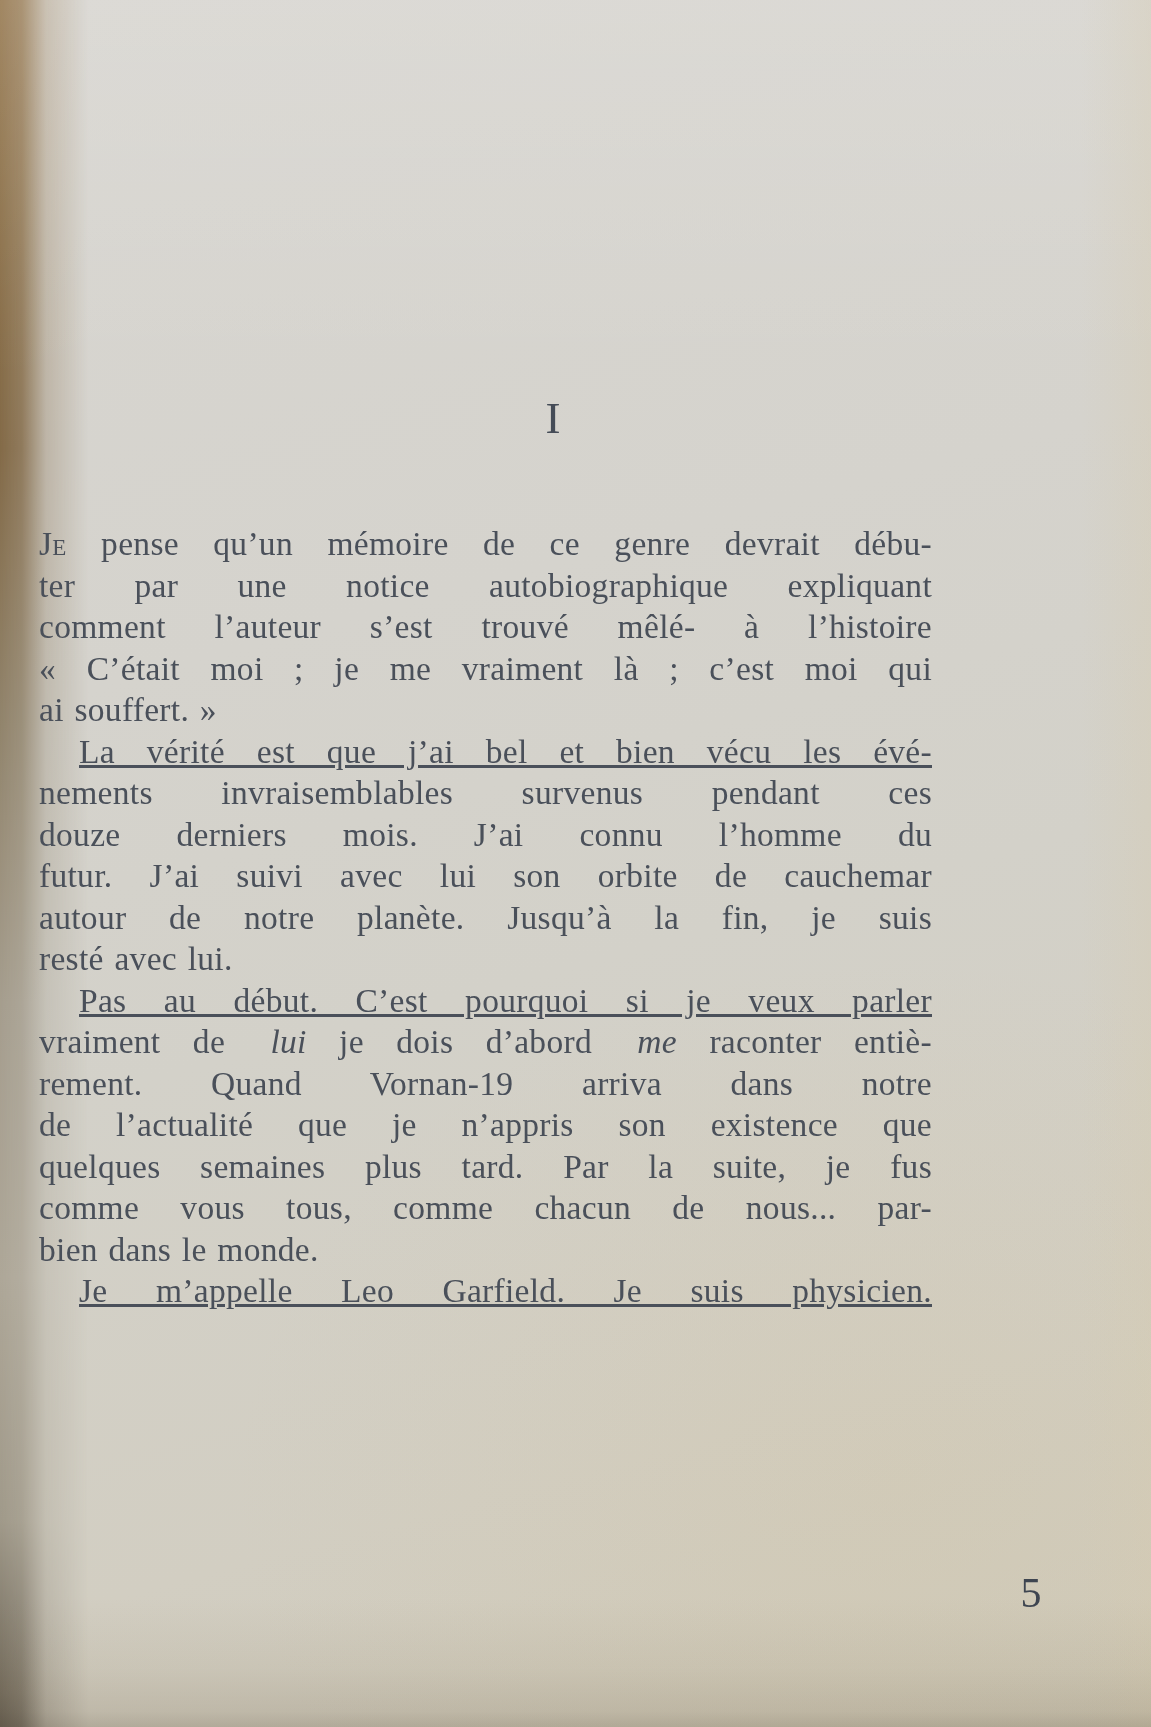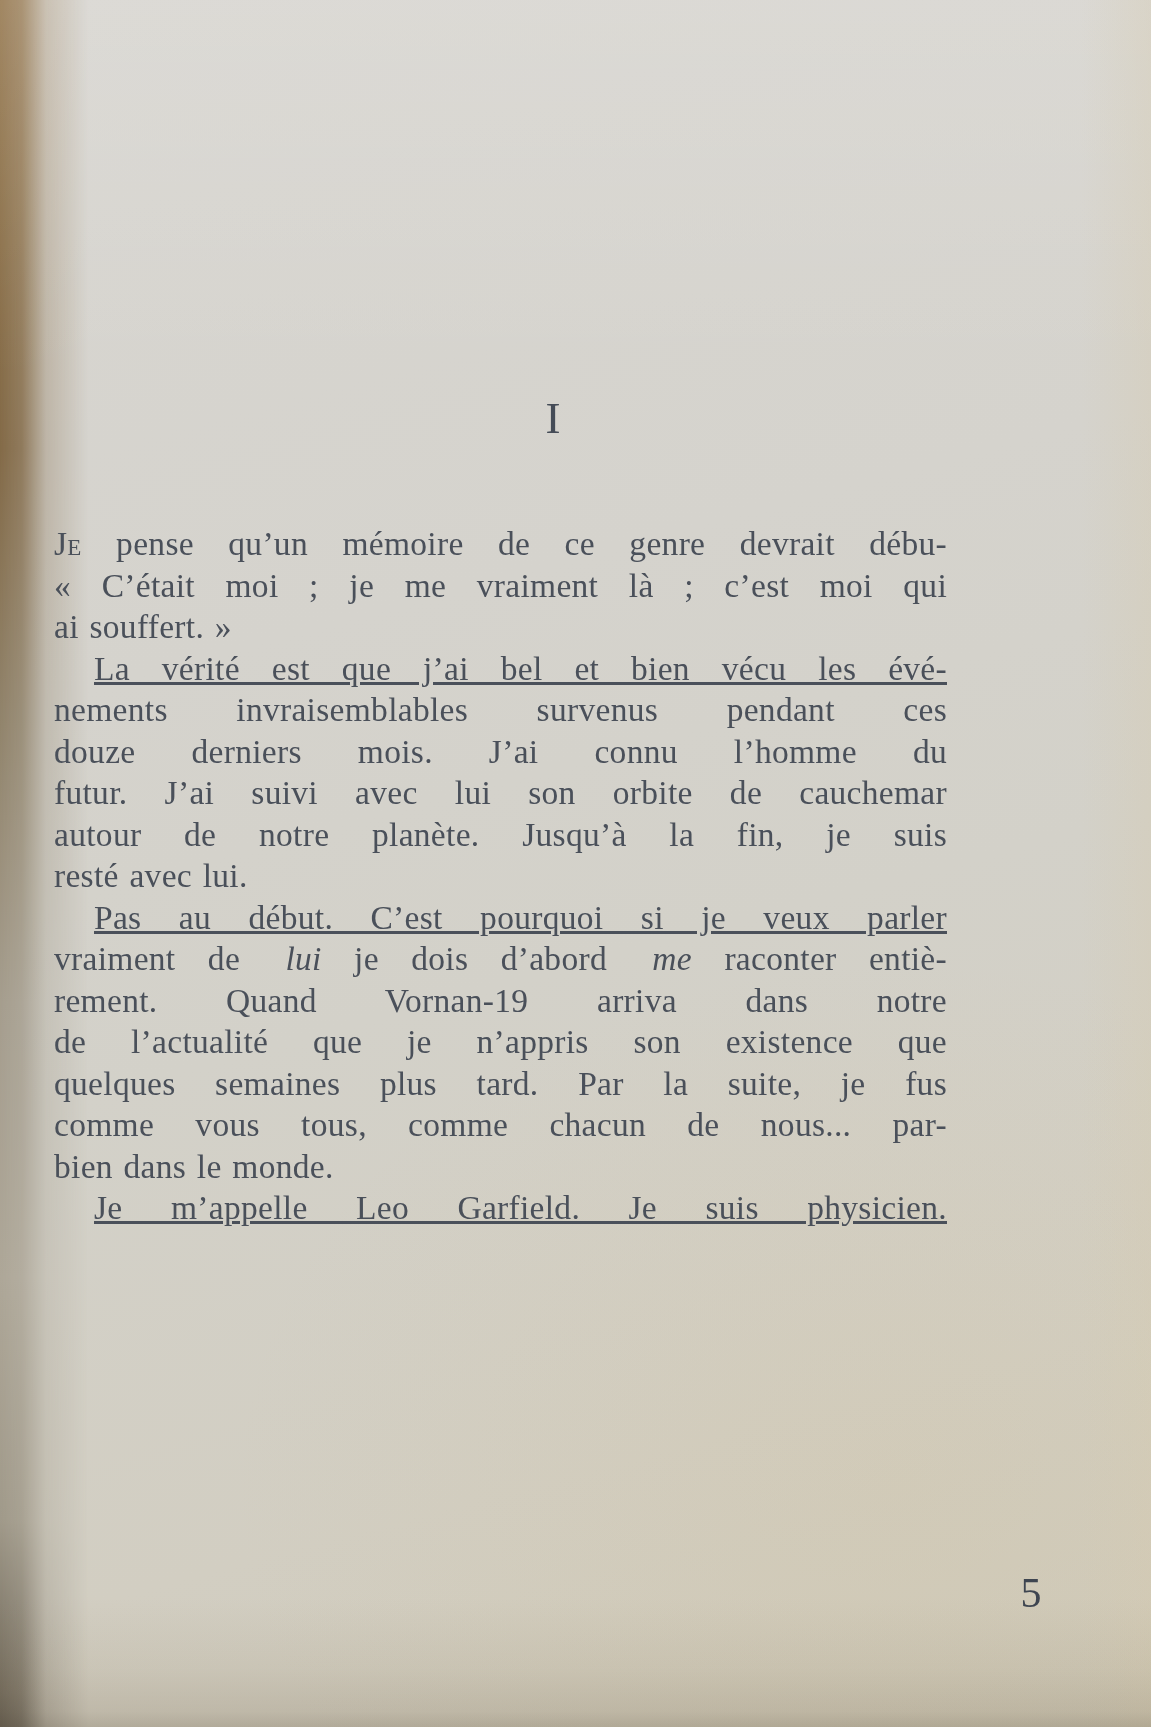--- a/index.html
+++ b/index.html
@@ -71,21 +71,21 @@
     text-align: center;
     transform: translateX(-22px);
     font-size: 45px;
     line-height: 1;
     color: #454c57;
     letter-spacing: 1px;
   }
 
   .text-block {
     position: absolute;
-    left: 54px;
+    left: 39px;
     top: 523px;
     width: 893px;
     font-size: 33.5px;
     line-height: 41.5px;
     letter-spacing: 0.3px;
     word-spacing: 2px;
     color: var(--ink, #4a505a);
   }
 
   .line {
@@ -123,20 +123,22 @@
   <div class="light-top"></div>
   <div class="warm-tint"></div>
   <div class="edge-right"></div>
   <div class="vignette-bottom"></div>
 
   <div class="chapter-heading">I</div>
 
   <div class="text-block">
       <div class="paragraph">
         <div class="line just"><span>J</span><span class="smallcap">e</span><span> pense qu’un mémoire de ce genre devrait débu-</span></div>
+        <div class="line just"><span>ter par une notice autobiographique expliquant</span></div>
+        <div class="line just"><span>comment l’auteur s’est trouvé mêlé- à l’histoire</span></div>
         <div class="line just"><span>« C’était moi ; je me vraiment là ; c’est moi qui</span></div>
         <div class="line"><span>ai souffert. »</span></div>
       </div>
       <div class="paragraph">
         <div class="line just indent"><span>La vérité est que j’ai bel et bien vécu les évé-</span></div>
         <div class="line just"><span>nements invraisemblables survenus pendant ces</span></div>
         <div class="line just"><span>douze derniers mois. J’ai connu l’homme du</span></div>
         <div class="line just"><span>futur. J’ai suivi avec lui son orbite de cauchemar</span></div>
         <div class="line just"><span>autour de notre planète. Jusqu’à la fin, je suis</span></div>
         <div class="line"><span>resté avec lui.</span></div>

